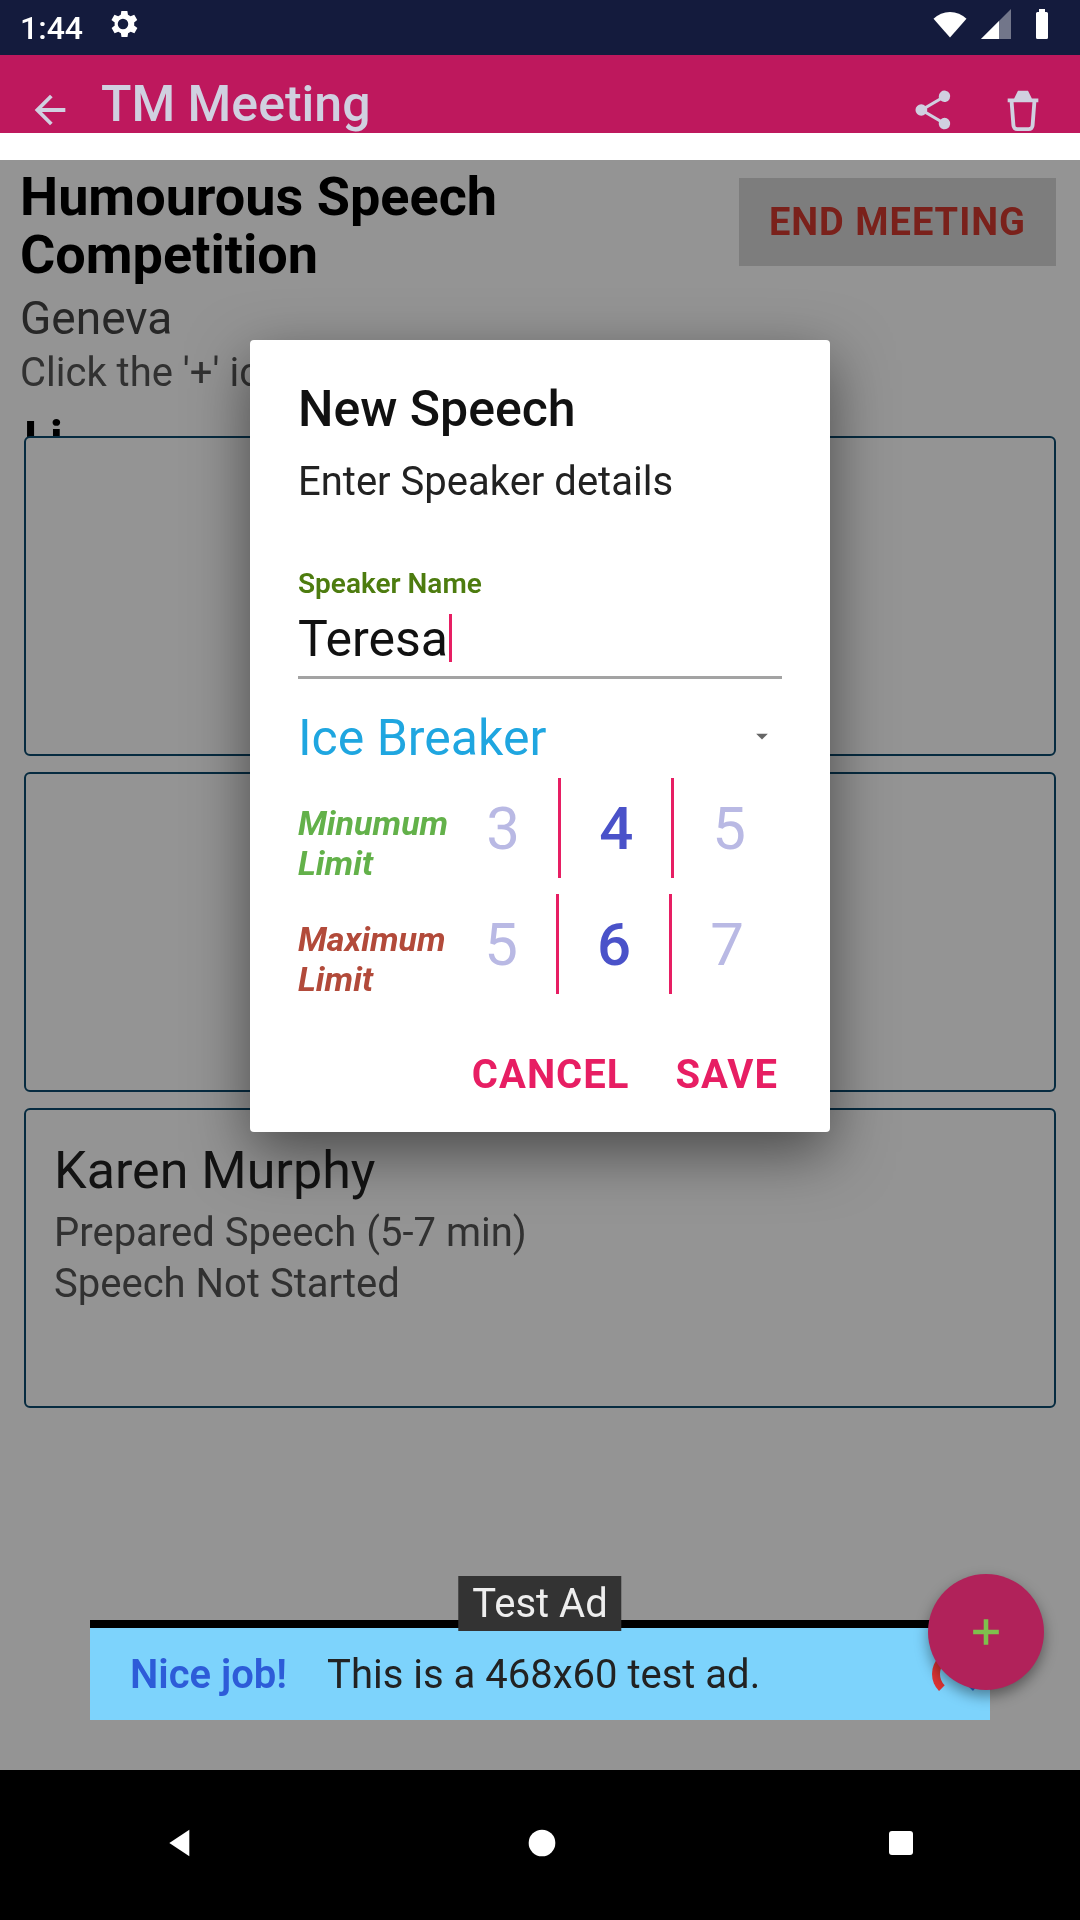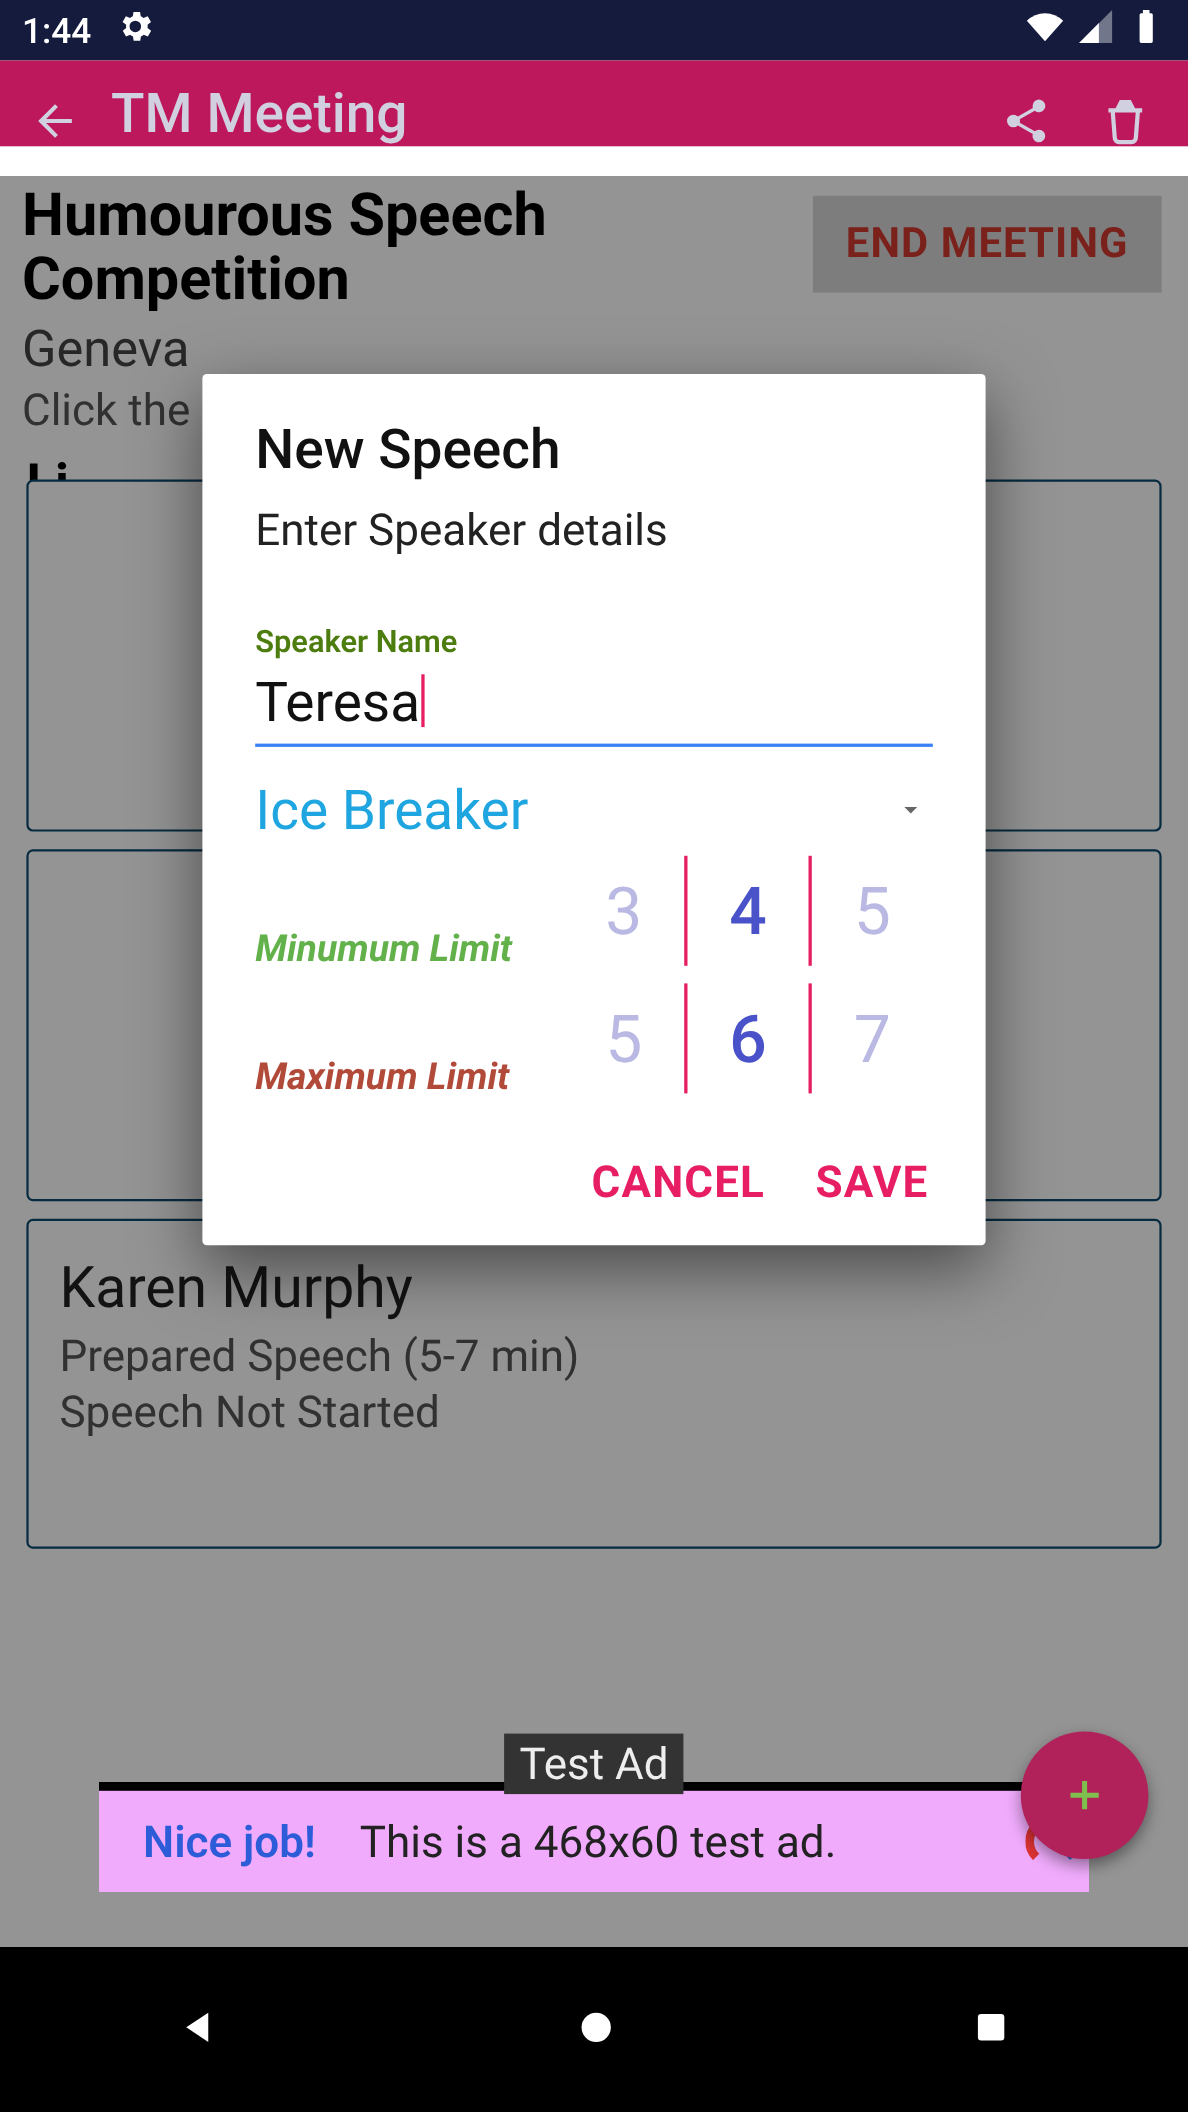--- a/index.html
+++ b/index.html
@@ -93,21 +93,21 @@
     font-weight: 300;
   }
 
   
   .ad-banner {
     position:absolute;
     left: 90px; right: 90px;
     bottom: 200px;
     height: 100px;
     border-top: 8px solid #000;
-    background: #f0abfc;
+    background: #7dd3fc;
     display:flex; align-items:center;
     z-index: 15;
     font-size: 40px;
   }
   .ad-banner .nice { color:#2d5cd8; font-weight:600; margin: 0 40px; }
   .ad-banner .txt { color:#222; }
   .ad-tag {
     position:absolute; top:-52px; left: 50%; transform:translateX(-50%);
     background:#333; color:#eee; font-size:40px; padding:4px 14px;
   }
@@ -129,33 +129,33 @@
   .nav-bar .nav-btn { color:#fff; }
 
   
   .dialog-scrim {
     position:absolute; inset:0;
     z-index: 30;
     display:flex; align-items:flex-start; justify-content:center;
   }
   .dialog {
     margin-top: 340px;
-    width: 712px;
+    width: 580px;
     background:#fff;
     border-radius: 4px;
     padding: 40px 48px 34px 48px;
     box-shadow: 0 20px 60px rgba(0,0,0,0.5);
   }
   .dialog h2 { font-size: 50px; font-weight: 500; color:#111; }
   .dialog .sub { font-size: 40px; color:#222; margin-top: 20px; }
 
   .field-label { font-size: 28px; font-weight: 600; color:#4d7c0f; margin-top: 62px; }
   .field-input {
     font-size: 50px; color:#111; padding: 10px 0 8px 0;
-    border:none; border-bottom: 3px solid #3b82f6;
+    border:none; border-bottom: 3px solid #a3a3a3;
     width:100%; outline:none;
     position:relative;
   }
   .caret {
     display:inline-block; width:3px; height:48px; background:#e71e63;
     vertical-align: -6px; margin-left:1px;
     animation: blink 1s step-end infinite;
   }
   @keyframes blink { 50% { opacity:0; } }
 

